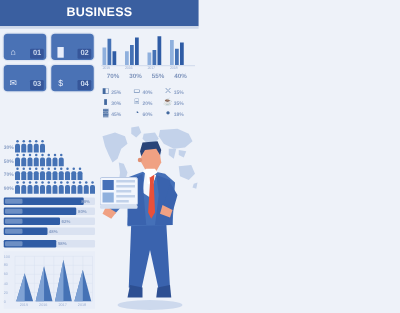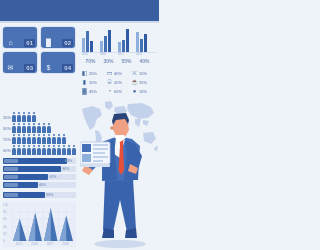--- a/index.html
+++ b/index.html
@@ -91,20 +91,21 @@
   .mlbl{position:absolute;font-size:3px;color:#9fb2d4;}
 
   
   #man{position:absolute;left:80px;top:108px;width:79px;height:142px;}
   #man svg{position:absolute;left:0;top:0;}
 </style>
 </head>
 <body>
 
 <div class="header">
+  <span class="ttl-a">BUSINESS</span>
 </div>
 <div class="hdr-rule"></div>
 
 <div id="cards">
   <div class="card c1">
     <span class="ci">⌂</span>
     <span class="cn">01</span>
   </div>
   <div class="card c2">
     <span class="ci">█</span>

